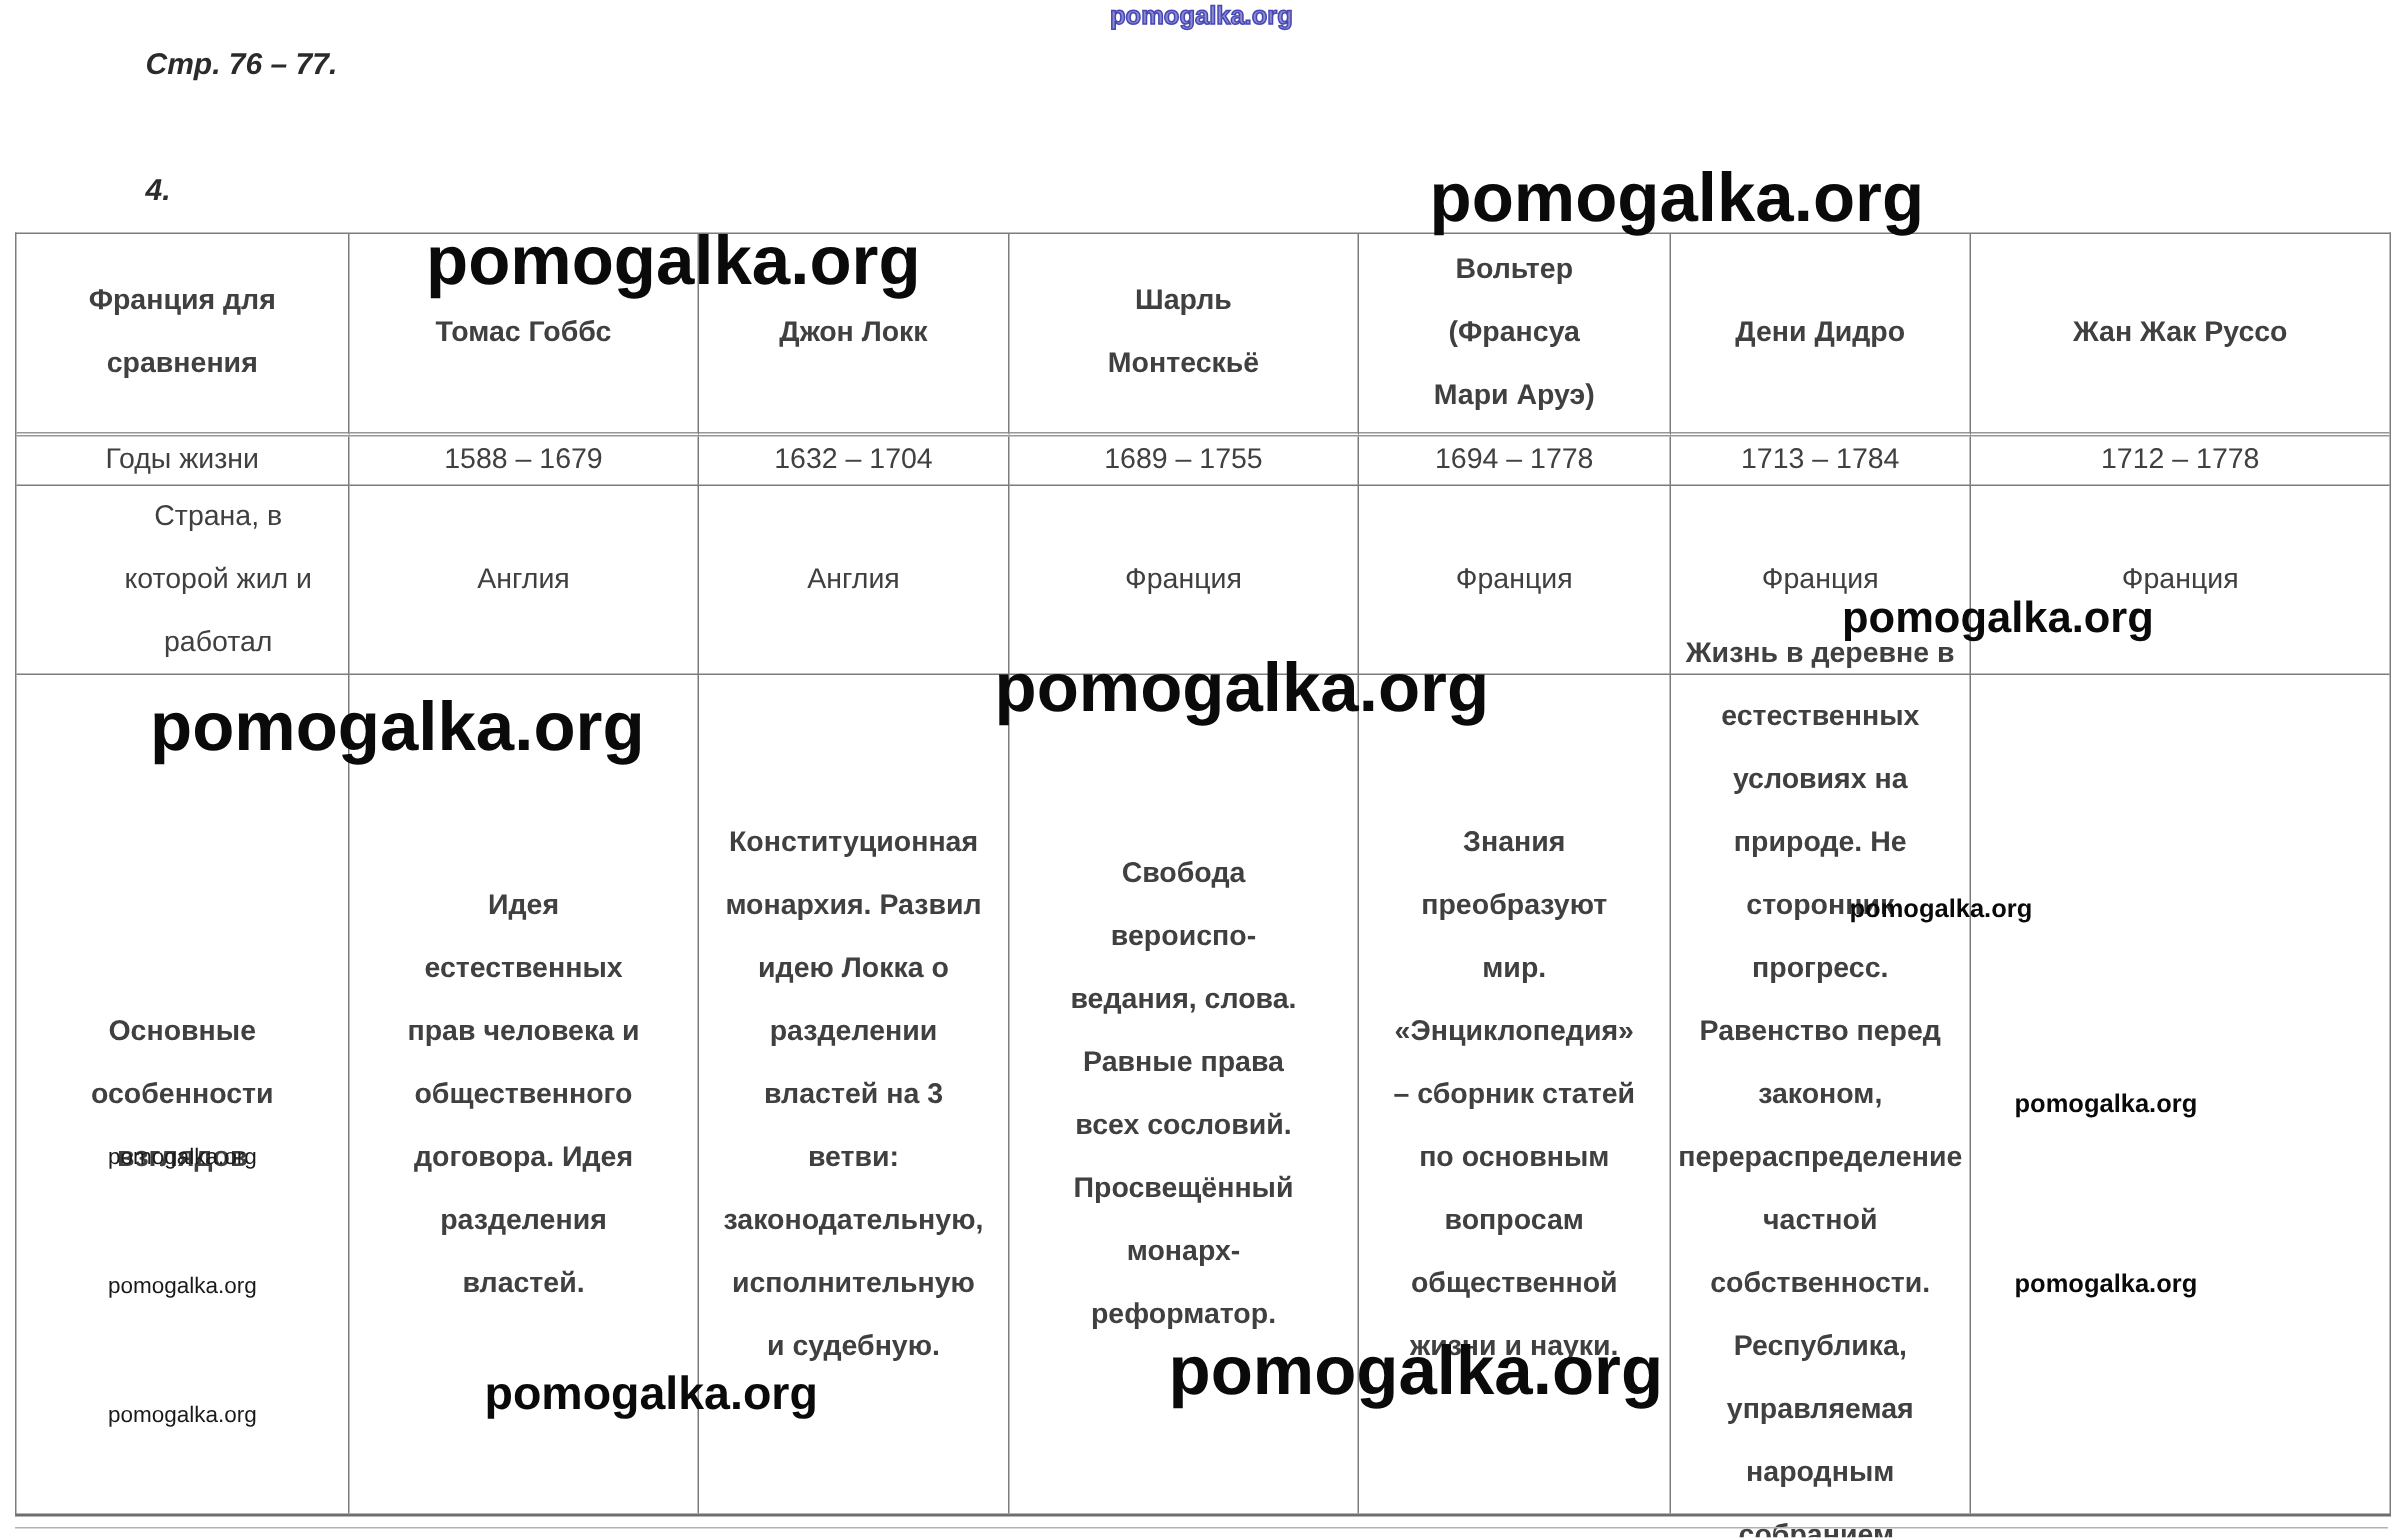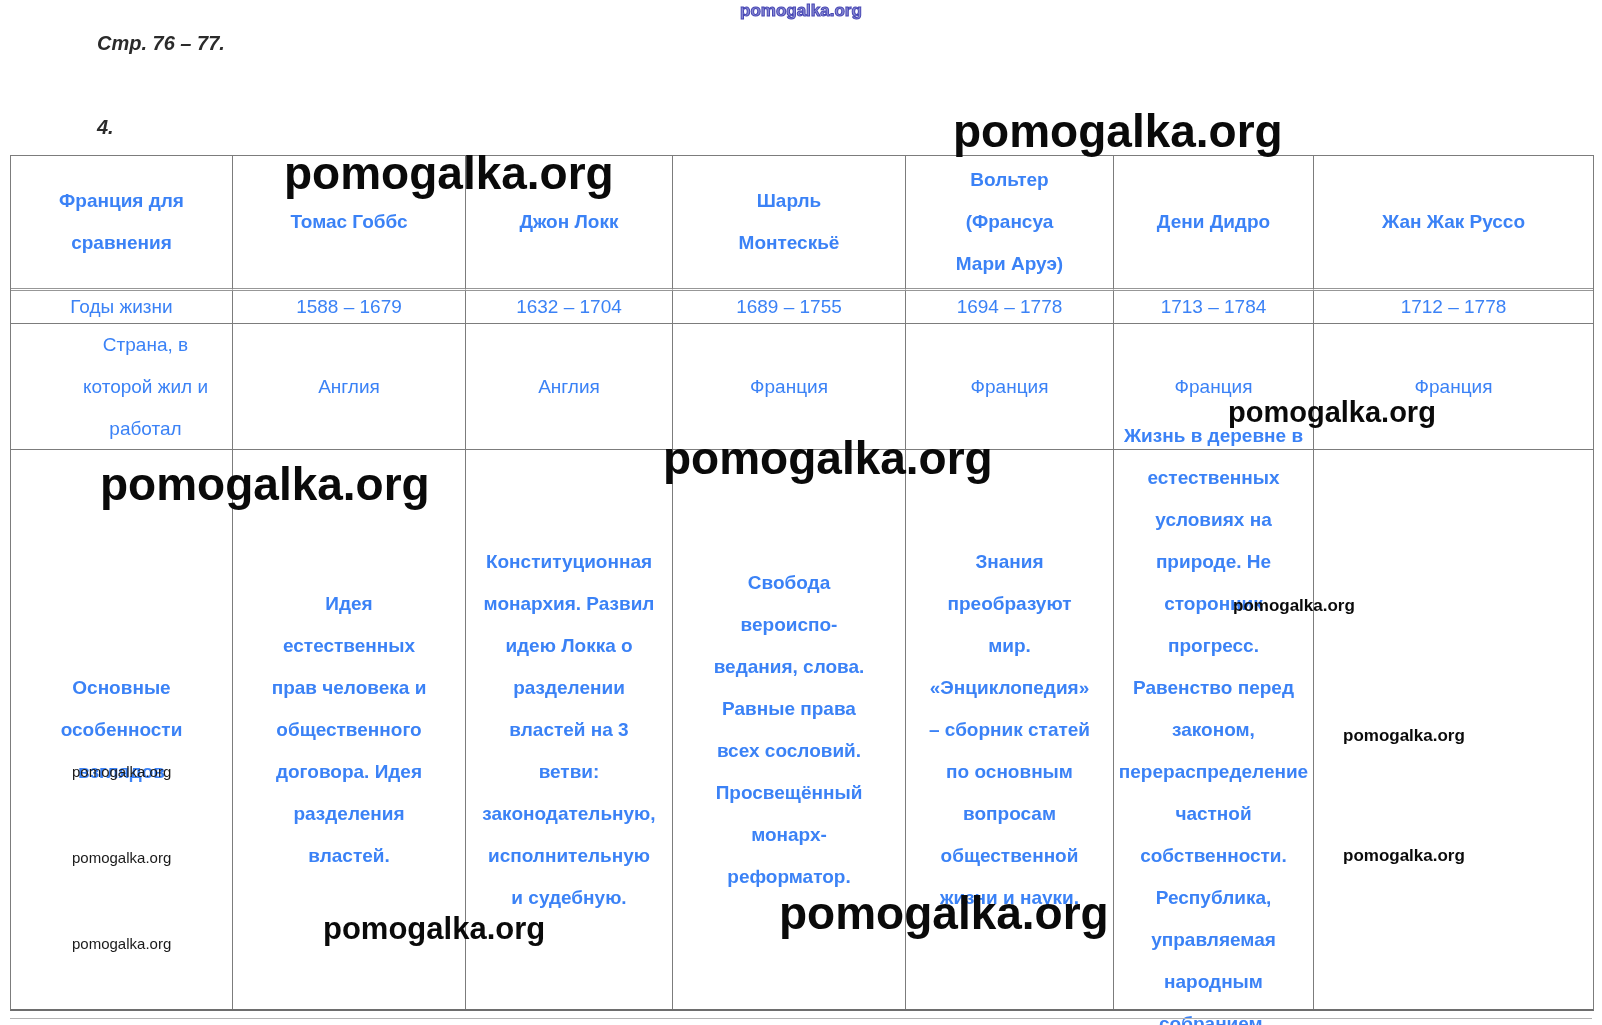--- a/index.html
+++ b/index.html
@@ -8,21 +8,21 @@
   .toptext{position:absolute;font-weight:bold;font-size:20px;color:#2b2b2b;font-style:italic;}
   #page-ref{left:97px;top:32px;}
   #item-no{left:97px;top:116px;}
 
   .tbl{position:absolute;left:10px;top:155px;display:grid;
        grid-template-columns:222px 233px 207px 233px 208px 200px 279px;
        grid-template-rows:135px 33px 126px 559px;
        border:1px solid #7c7c7c;border-bottom:2px solid #6e6e6e;background:transparent;}
   .tbl>div{border-right:1px solid #7c7c7c;border-bottom:1px solid #7c7c7c;
        display:flex;align-items:center;justify-content:center;text-align:center;
-       font-size:19px;line-height:42px;color:#3b82f6;padding:0 4px;box-sizing:border-box;}
+       font-size:19px;line-height:42px;color:#404040;padding:0 4px;box-sizing:border-box;}
   .tbl>div:nth-child(7n){border-right:none;}
   .hc{font-weight:bold;color:#2d2d2d;border-bottom:3px double #979797 !important;}
   .yc{line-height:33px;}
   .lastrow{border-bottom:none !important;font-weight:bold;}
   .iw{display:inline-block;}
   .w115{max-width:115px;} .w130{max-width:130px;} .w140{max-width:140px;margin-left:48px;} .w155{max-width:155px;} .w160{max-width:160px;}
   .w165{max-width:165px;} .w170{max-width:170px;} .w175{max-width:175px;}
   .w190{max-width:190px;}
 
   .wm{position:absolute;font-weight:700;color:#0a0a0a;white-space:nowrap;

